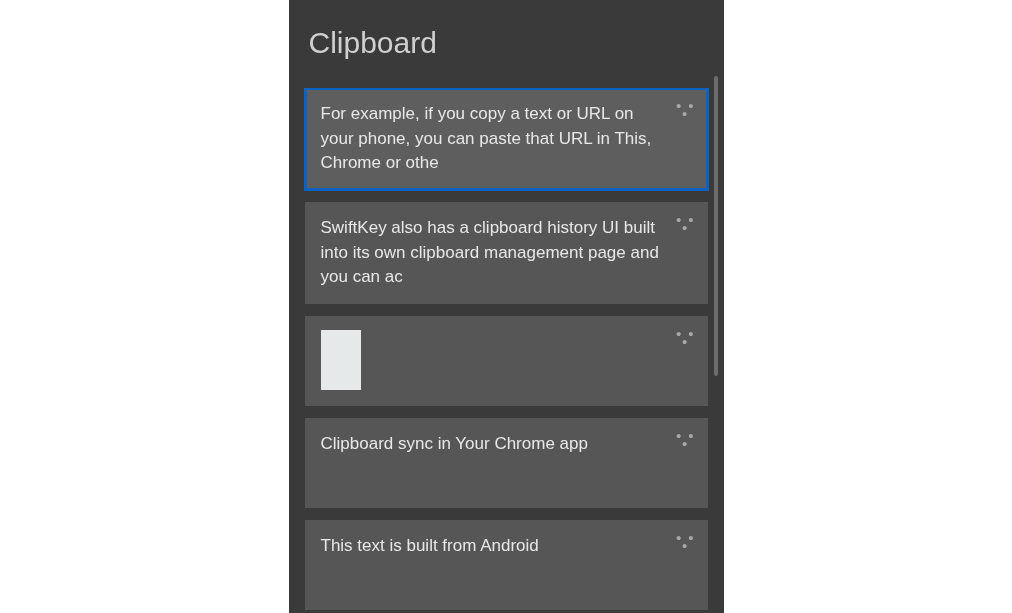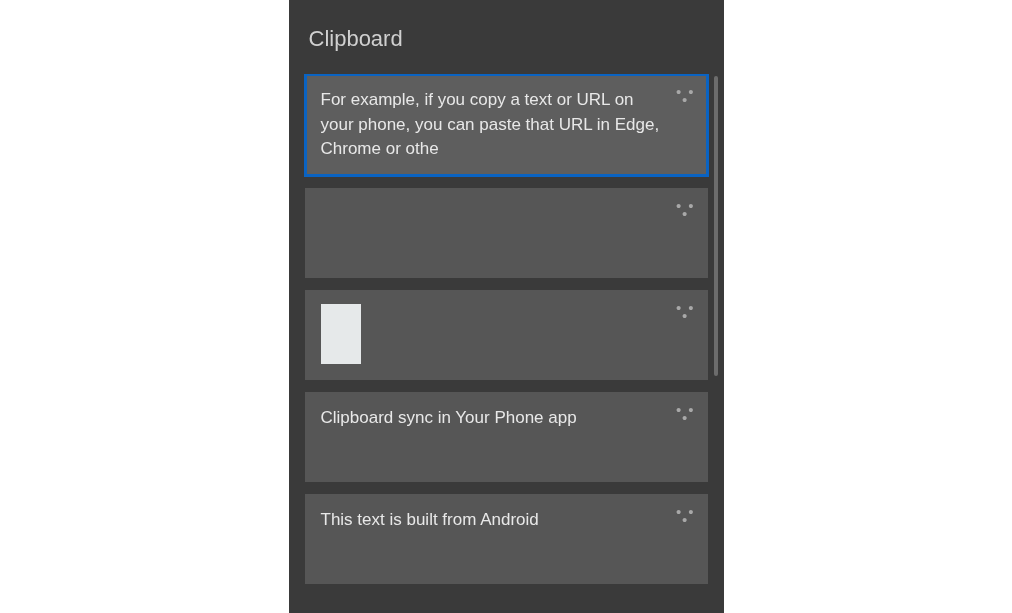--- a/index.html
+++ b/index.html
@@ -20,23 +20,23 @@
     .panel {
       width: 435px;
       height: 613px;
       background: #3a3a3a;
       margin-top: 0;
       position: relative;
       padding: 20px 0 0 0;
     }
     .panel-title {
       color: #d0d0d0;
-      font-size: 22px;
+      font-size: 30px;
       font-weight: 300;
-      padding: 6px 20px 22px 20px;
+      padding: 6px 20px 28px 20px;
     }
     .items-container {
       padding: 0 16px 0 16px;
       height: calc(100% - 70px);
       overflow: hidden;
       position: relative;
     }
     .item {
       background: #565656;
       margin-bottom: 12px;
@@ -97,35 +97,36 @@
   </style>
 </head>
 <body>
 
 <div class="panel">
   <div class="panel-title">Clipboard</div>
 
   <div class="items-container">
 
     <div class="item selected">
-      <div class="item-text">For example, if you copy a text or URL on your phone, you can paste that URL in Edge, Chrome or othe</div>
+      <div class="item-text">For example, if you copy a text or URL on your phone, you can paste that URL in This, Chrome or othe</div>
       <button class="more-btn">• • •</button>
     </div>
 
     <div class="item">
+      <div class="item-text">SwiftKey also has a clipboard history UI built into its own clipboard management page and you can ac</div>
       <button class="more-btn">• • •</button>
     </div>
 
     <div class="item">
       <div class="item-image-thumb"></div>
       <button class="more-btn">• • •</button>
     </div>
 
     <div class="item short">
-      <div class="item-text">Clipboard sync in Your Phone app</div>
+      <div class="item-text">Clipboard sync in Your Chrome app</div>
       <button class="more-btn">• • •</button>
     </div>
 
     <div class="item cut">
       <div class="item-text">This text is built from Android</div>
       <button class="more-btn">• • •</button>
     </div>
 
   </div>
 

